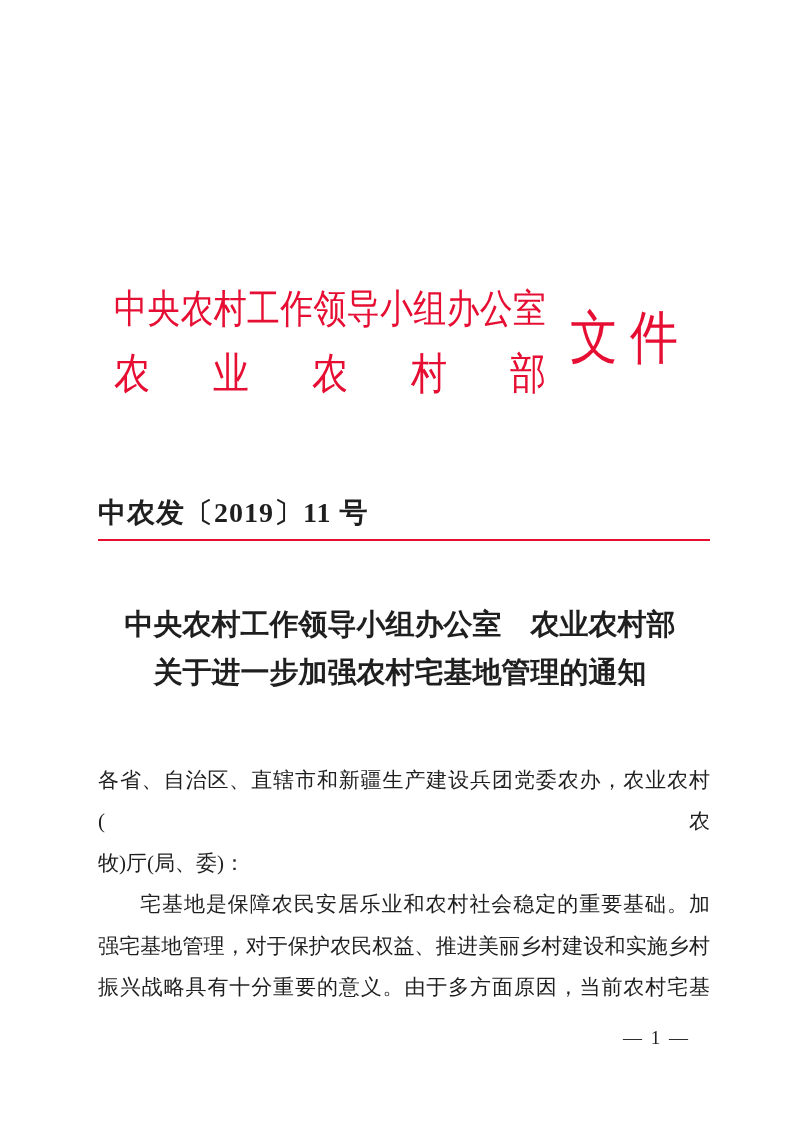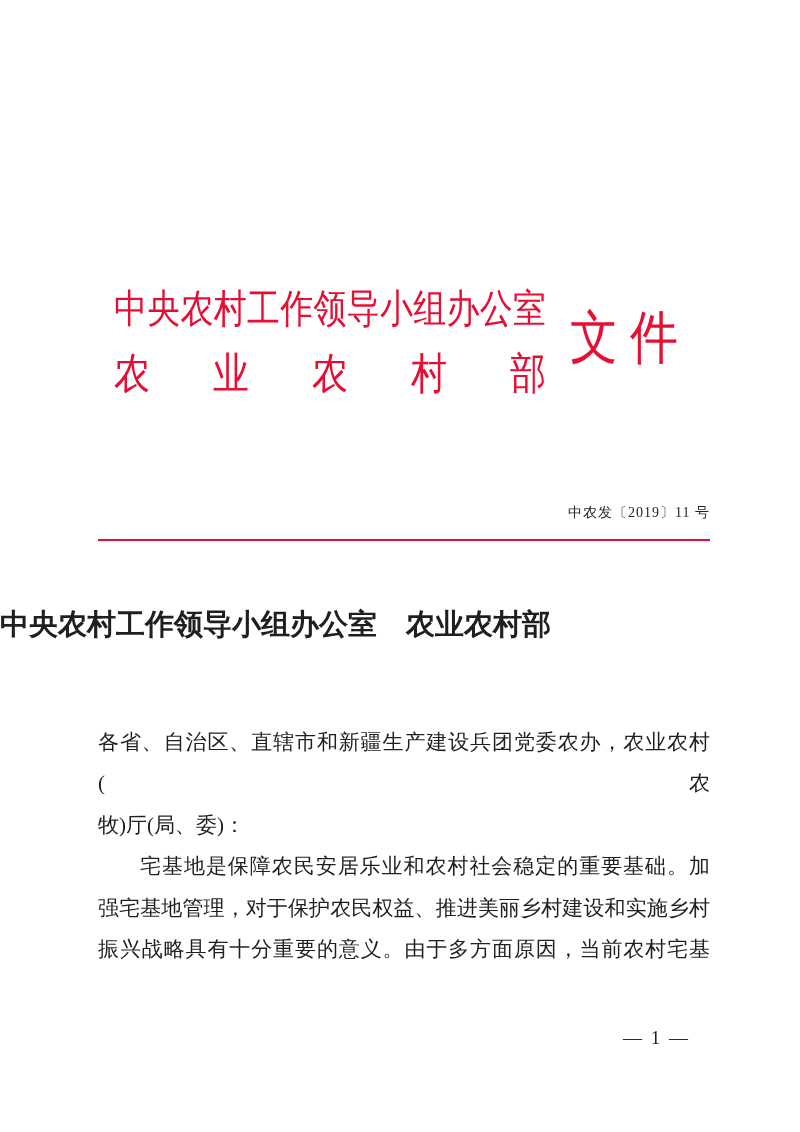--- a/index.html
+++ b/index.html
@@ -57,52 +57,53 @@
     white-space: nowrap;
     transform: scaleY(1.2);
     transform-origin: 0 0;
   }
   
   .doc-number {
     position: absolute;
     left: 98px;
     top: 492px;
     width: 612px;
-    text-align: right;
-    font-size: 14px;
+    text-align: left;
+    font-size: 28px;
     line-height: 26px;
     color: var(--text);
     letter-spacing: 1px;
+    font-weight: bold;
   }
   
   .red-divider {
     position: absolute;
     left: 98px;
     top: 531px;
     width: 612px;
     height: 2px;
     background: var(--accent-red);
   }
   
   .title-block {
     position: absolute;
     left: 0;
     top: 592px;
     width: 100%;
-    text-align: left;
+    text-align: center;
     font-weight: 700;
     font-size: 29px;
     line-height: 48px;
     color: var(--text);
   }
   
   .body-block {
     position: absolute;
     left: 98px;
-    top: 714px;
+    top: 752px;
     width: 612px;
     font-size: 21px;
     line-height: 41.4px;
     color: var(--text);
   }
   .body-line {
     width: 100%;
   }
   .body-line.just {
     text-align: justify;
@@ -140,20 +141,21 @@
   </div>
 
   <div class="doc-type">文件</div>
 
   <div class="doc-number">中农发〔2019〕11 号</div>
 
   <div class="red-divider"></div>
 
   <div class="title-block">
     <div>中央农村工作领导小组办公室　农业农村部</div>
+    <div>关于进一步加强农村宅基地管理的通知</div>
   </div>
 
   <div class="body-block">
     <div class="body-line just">各省、自治区、直辖市和新疆生产建设兵团党委农办，农业农村(农</div>
     <div class="body-line left">牧)厅(局、委)：</div>
     <div class="body-line just indent">宅基地是保障农民安居乐业和农村社会稳定的重要基础。加</div>
     <div class="body-line just">强宅基地管理，对于保护农民权益、推进美丽乡村建设和实施乡村</div>
     <div class="body-line just">振兴战略具有十分重要的意义。由于多方面原因，当前农村宅基</div>
   </div>
 

